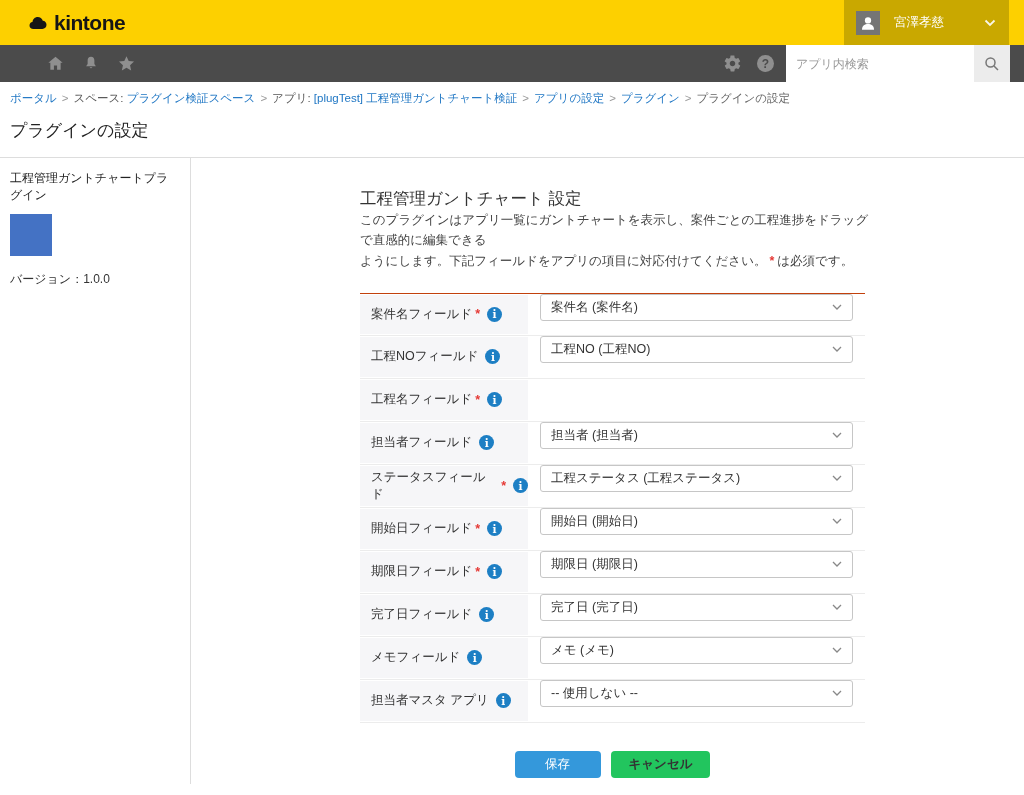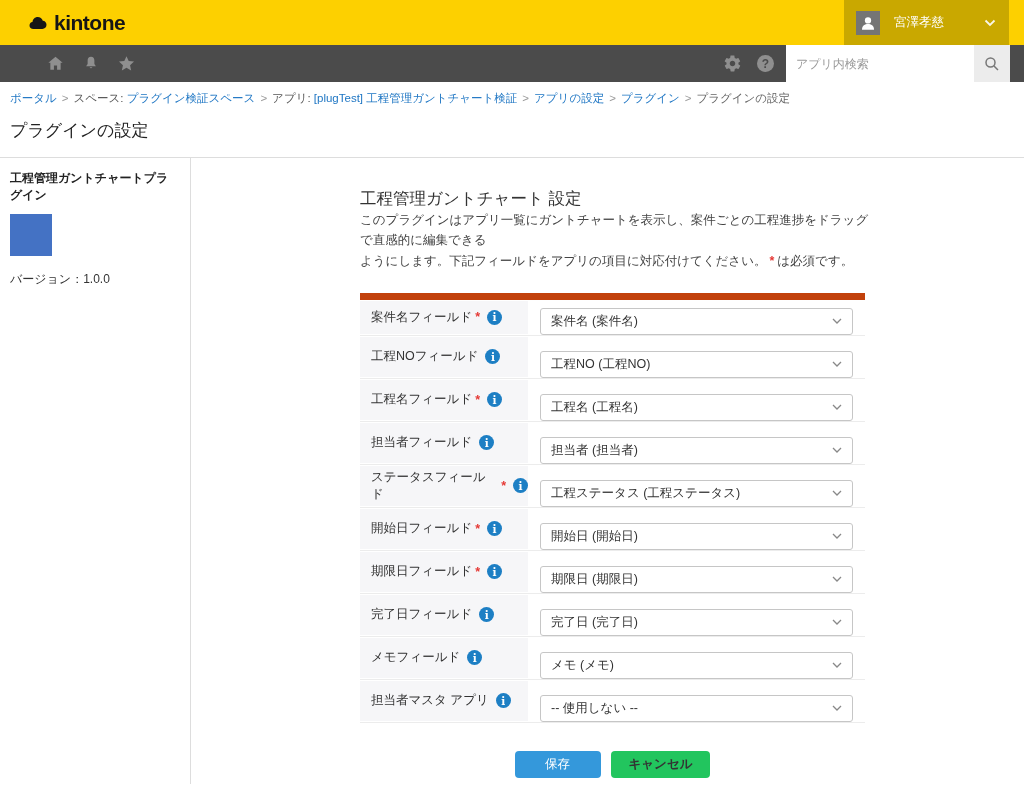--- a/index.html
+++ b/index.html
@@ -40,39 +40,39 @@
   .crumb-sep { color:#999; margin:0 5px; }
   .crumb-link { color:#2077C4; text-decoration:none; cursor:pointer; }
   .crumb-prefix { color:#555; }
   .crumb-current { color:#666; }
   .page-title { font-size:17px; font-weight:400; color:#222; padding:11px 10px 15px; }
   .title-divider { border-bottom:1px solid #ddd; }
 
   
   .content { display:flex; height:626px; }
   .sidebar { width:191px; flex:none; border-right:1px solid #ddd; padding:12px 10px; }
-  .plugin-name { font-size:12px; font-weight:bold; color:#222; line-height:1.4; }
+  .plugin-name { font-size:12px; font-weight:normal; color:#222; line-height:1.4; }
   .plugin-icon { width:42px; height:42px; background:#4472C4; margin-top:10px; }
   .plugin-version { font-size:12px; color:#333; margin-top:15px; }
 
   .main { flex:1; padding:30px 0 0 169px; }
   .settings-heading { font-size:16.5px; font-weight:400; color:#333; }
   .description { margin-top:0; font-size:12.5px; color:#444; line-height:1.62; width:510px; }
   .req-mark { color:#E53935; font-weight:bold; margin:0 3px; }
 
   
   .form-table { margin-top:22px; width:505px; }
   .form-row { display:flex; align-items:stretch; height:43px; border-bottom:1px solid #ececec; }
-  .form-row:first-child { border-top:7px solid #c2410c; }
+  .form-row:first-child { border-top:1px solid #c2410c; }
   .label-cell { width:168px; flex:none; background:#F6F6F8; margin:1px 0; display:flex;
     align-items:center; padding-left:11px; font-size:12.5px; color:#333; }
   .info-badge { width:15px; height:15px; border-radius:50%; background:#1D7FC4; color:#fff;
     font-size:10.5px; font-weight:bold; font-family:"DejaVu Serif",serif; display:inline-flex;
     align-items:center; justify-content:center; margin-left:7px; cursor:pointer; flex:none; }
-  .select-cell { flex:1; display:flex; align-items:flex-end; padding-left:12px; }
+  .select-cell { flex:1; display:flex; align-items:flex-start; padding-left:12px; }
   .select-box { width:313px; height:27px; background:#fff; border:1px solid #c6c6c6;
     border-radius:3px; display:flex; align-items:center; justify-content:space-between;
     padding:0 10px; font-size:12.5px; color:#333; cursor:pointer; }
 
   
   .button-row { width:505px; margin-top:28px; display:flex; justify-content:center; gap:10px; }
   .btn { height:27px; min-width:86px; border:none; border-radius:4px; font-size:12.5px;
     cursor:pointer; padding:4px 18px; font-family:inherit; }
   .btn-save { background:#3498DB; color:#fff; }
   .btn-cancel { background:#22c55e; color:#333;font-weight:bold; }
@@ -197,28 +197,20 @@
       </div>
     </div>
   </div>
 
   <div class="form-row">
     <div class="label-cell">
       <span>工程名フィールド</span>
       <span class="req-mark" style="margin:0 0 0 3px;">*</span>
       <span class="info-badge">i</span>
     </div>
-    <div class="select-cell">
-      <div class="select-box">
-        <span>工程名 (工程名)</span>
-        <svg width="10" height="6" viewBox="0 0 10 6">
-          <path d="M1 1 L5 5 L9 1" stroke="#888" stroke-width="1.3" fill="none"></path>
-        </svg>
-      </div>
-    </div>
   </div>
 
   <div class="form-row">
     <div class="label-cell">
       <span>担当者フィールド</span>
 
       <span class="info-badge">i</span>
     </div>
     <div class="select-cell">
       <div class="select-box">

